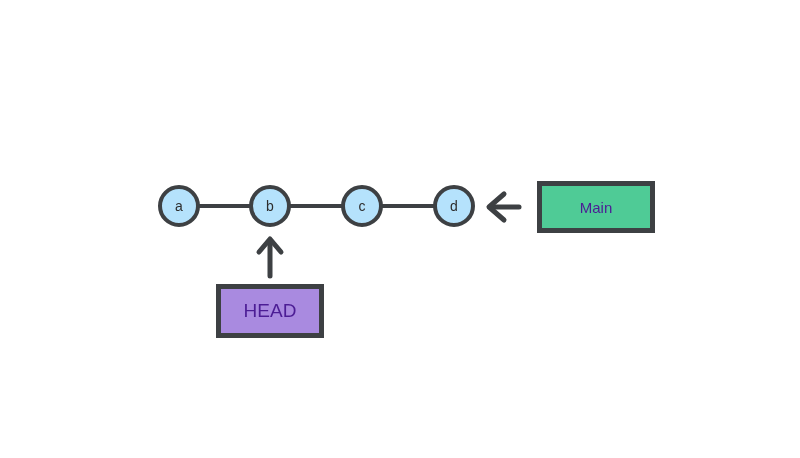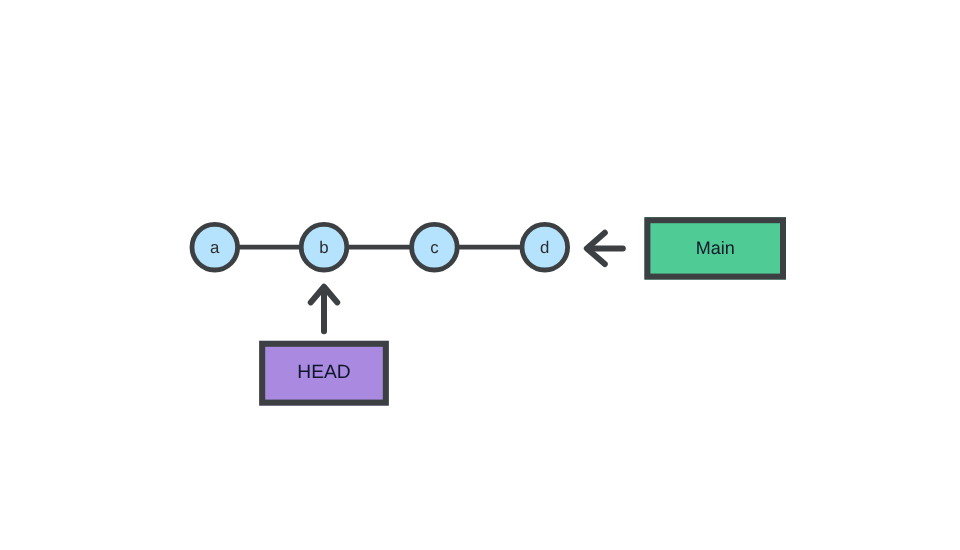--- a/index.html
+++ b/index.html
@@ -38,37 +38,37 @@
   .node-a { left: 158px; }
   .node-b { left: 249px; }
   .node-c { left: 341px; }
   .node-d { left: 433px; }
   .box {
     position: absolute;
     display: flex;
     align-items: center;
     justify-content: center;
     border: 5px solid #3d4043;
-    color: #0f172a;
+    color: #4c1d95;
   }
   .main-box {
     left: 537px;
     top: 181px;
     width: 108px;
     height: 42px;
     background: #4fcb96;
     font-size: 15px;
   }
   .head-box {
     left: 216px;
     top: 284px;
     width: 98px;
     height: 44px;
     background: #a98ae0;
-    font-size: 16px;
+    font-size: 19px;
   }
 </style>
 </head>
 <body>
 
 <div class="canvas">
 
   <svg class="layer" viewBox="0 0 800 458" xmlns="http://www.w3.org/2000/svg">
 
     <line x1="179" y1="206" x2="455" y2="206" stroke="#3d4043" stroke-width="4"></line>

